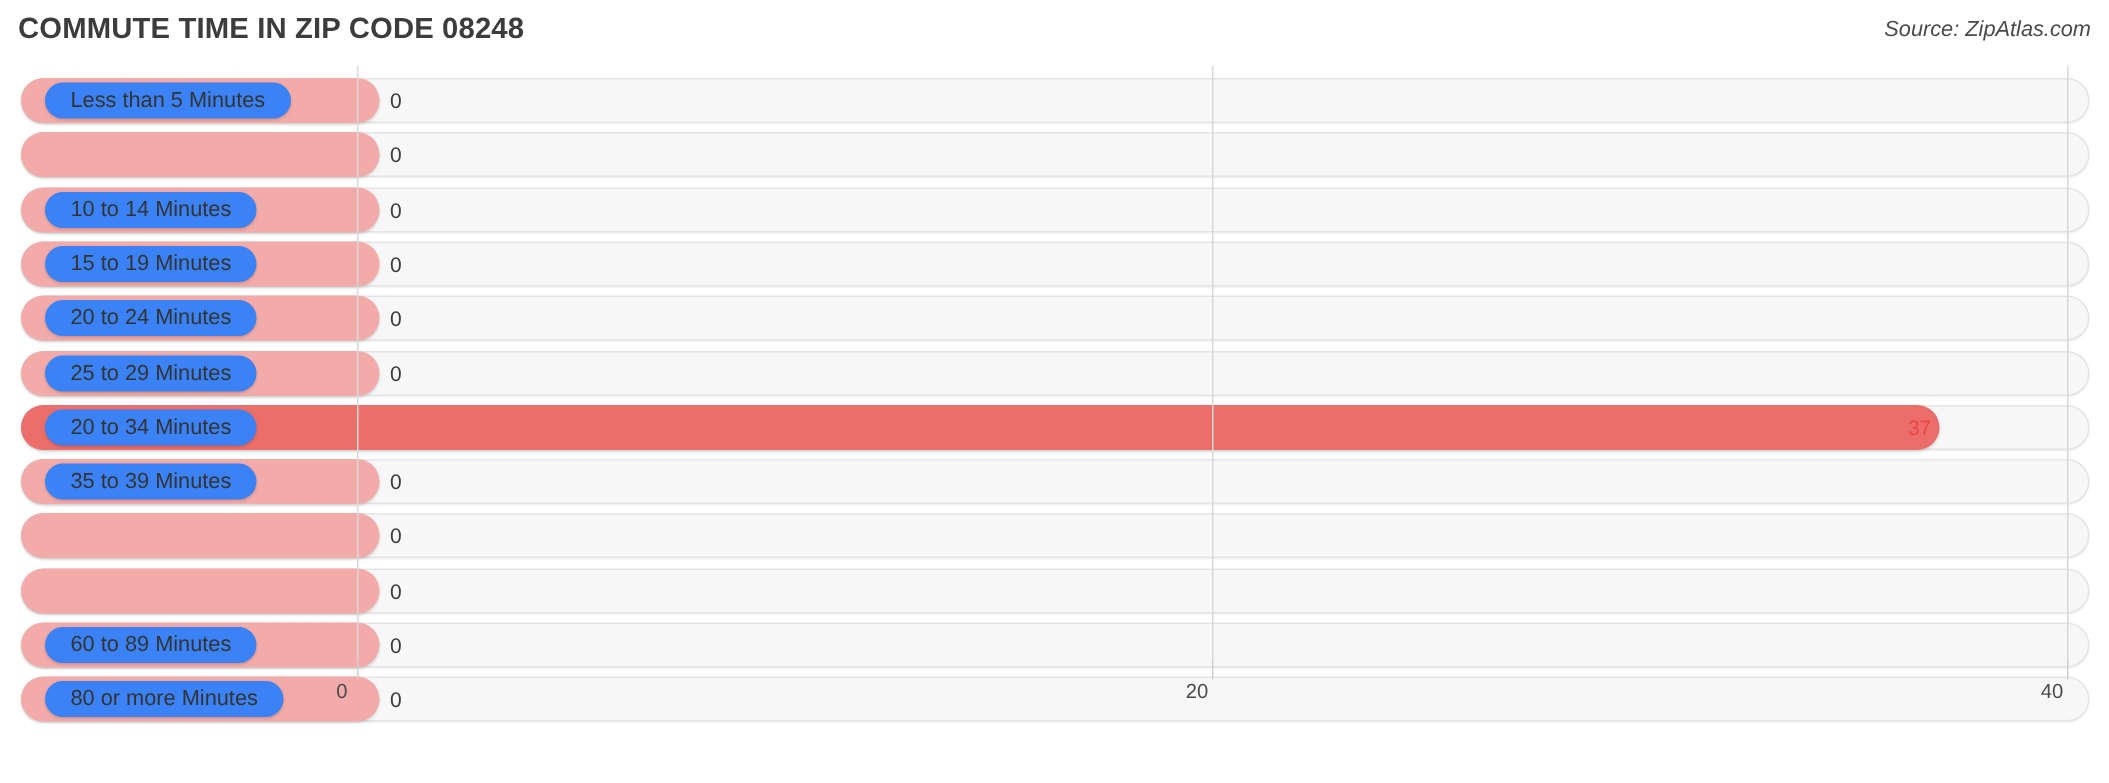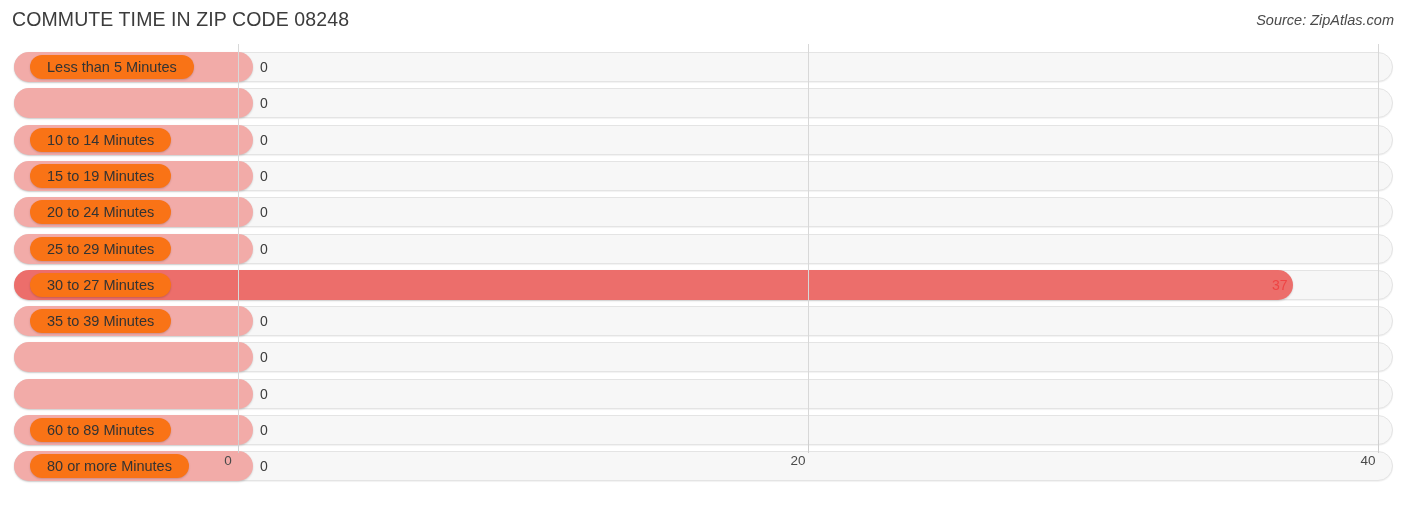--- a/index.html
+++ b/index.html
@@ -21,21 +21,21 @@
     position: absolute;
     left: 0; top: 0;
     width: 1406px;
     height: 44px;
   }
   #chart-title {
     position: absolute;
     left: 12px;
     top: 8px;
     font-size: 19.5px;
-    font-weight: 400;
+    font-weight: 700;
     letter-spacing: 0.1px;
     color: #3c3c3c;
     white-space: nowrap;
     text-align: center;
   }
   #source-label {
     position: absolute;
     right: 12px;
     top: 12px;
     font-size: 14.5px;
@@ -101,21 +101,21 @@
 
   
   .bar-label {
     position: absolute;
     left: 30px;
     top: 3px;
     height: 24px;
     line-height: 24px;
     padding: 0 17px;
     box-sizing: border-box;
-    background: #f97316;
+    background: #3b82f6;
     border-radius: 12px;
     font-size: 14.5px;
     color: #333333;
     white-space: nowrap;
     box-shadow: 0 1px 2px rgba(0,0,0,0.17);
   }
 
   
   .bar-value {
     position: absolute;
@@ -196,21 +196,21 @@
     </div>
     <div class="bar-row" style="top: 189.5px;">
       <div class="track"></div>
       <div class="bar-fill" style="width: 239px;"></div>
       <div class="bar-label">25 to 29 Minutes</div>
       <div class="bar-value" style="left: 260px;">0</div>
     </div>
     <div class="bar-row is-highlight" style="top: 225.8px;">
       <div class="track"></div>
       <div class="bar-fill" style="width: 1278.5px;"></div>
-      <div class="bar-label">30 to 27 Minutes</div>
+      <div class="bar-label">20 to 34 Minutes</div>
       <div class="bar-value" style="left: 1252.5px; width: 22px; text-align: right;">37</div>
     </div>
     <div class="bar-row" style="top: 262.1px;">
       <div class="track"></div>
       <div class="bar-fill" style="width: 239px;"></div>
       <div class="bar-label">35 to 39 Minutes</div>
       <div class="bar-value" style="left: 260px;">0</div>
     </div>
     <div class="bar-row" style="top: 298.4px;">
       <div class="track"></div>

